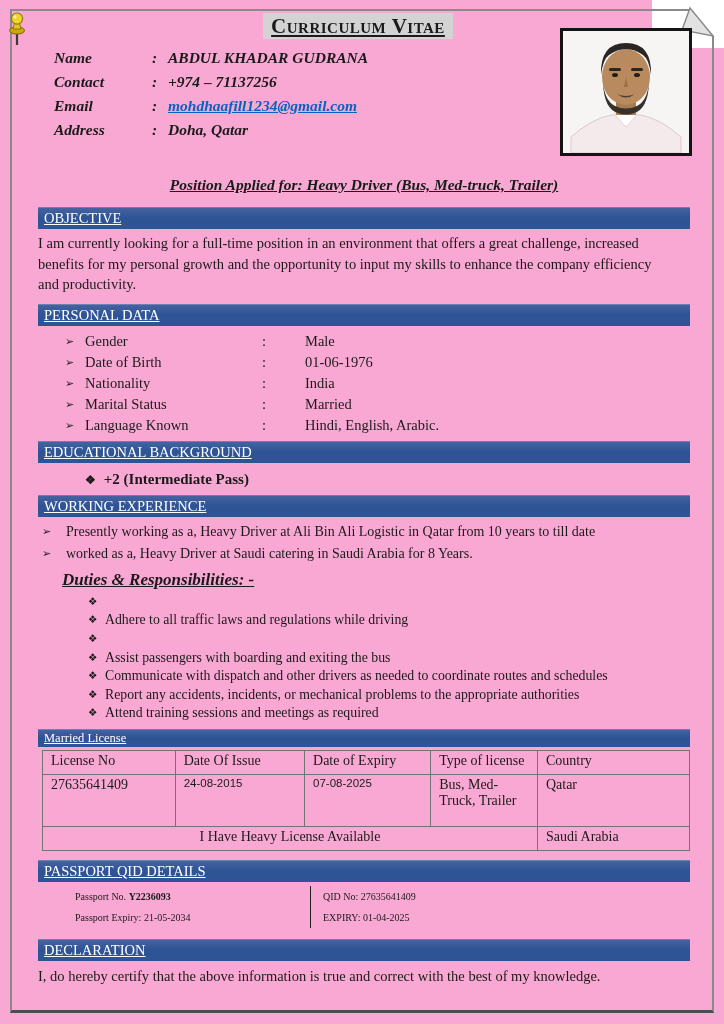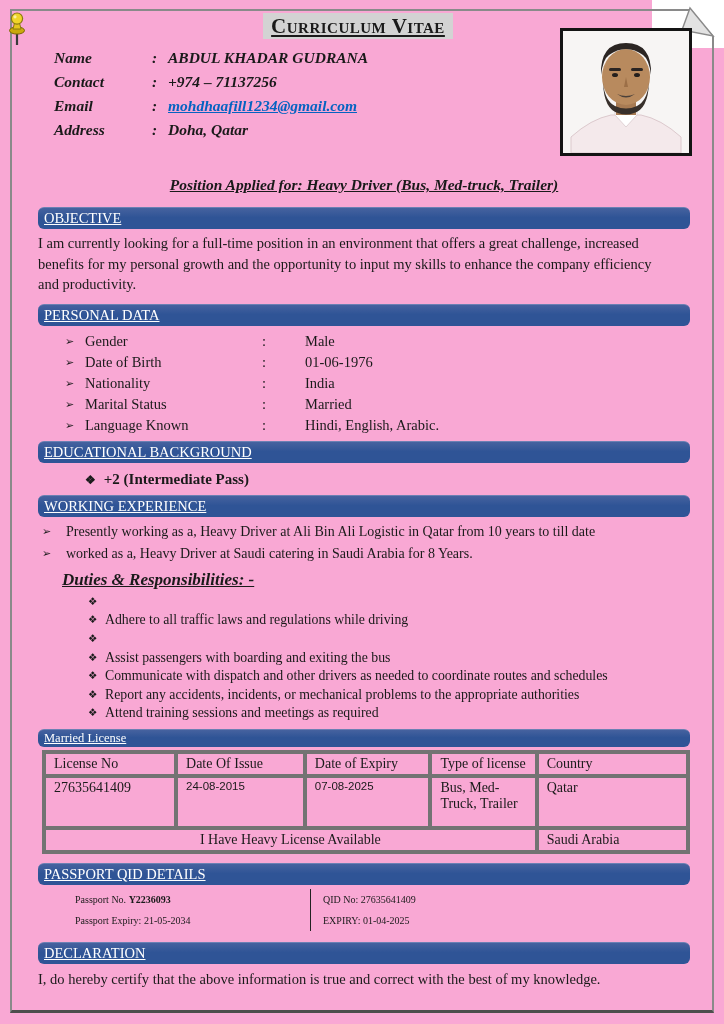--- a/index.html
+++ b/index.html
@@ -22,21 +22,21 @@
   .id-fields { margin-top: 7px; }
   .id-row { display: flex; line-height: 24px; font-weight: bold; font-style: italic; font-size: 15.5px; }
   .id-row .lbl { width: 98px; margin-left: 16px; }
   .id-row .colon { width: 16px; }
   .email-link { color: #0563C1; text-decoration: underline; cursor: pointer; }
 
   .position-line { margin-top: 34px; text-align: center; font-weight: bold; font-style: italic;
                    text-decoration: underline; font-size: 15.5px; }
 
   .bar { background: linear-gradient(#46629f, #2f5496 45%); color: #fff; padding: 2px 6px;
-         font-size: 14.5px; border-top: 1px solid #6b80b3; border-radius: 6px; }
+         font-size: 14.5px; border-top: 1px solid #6b80b3; }
   .bar span { text-decoration: underline; }
   .bar.small { font-size: 12.5px; padding: 1px 6px; }
 
   .objective-bar { margin-top: 13px; }
   .body-text { font-size: 14.5px; line-height: 1.42; margin-top: 4px; max-width: 620px; }
 
   .personal-bar { margin-top: 9px; }
   .p-row { display: flex; line-height: 21px; font-size: 14.5px; margin-left: 27px; }
   .p-row .blt { width: 20px; font-size: 11px; line-height: 21px; }
   .p-row .plbl { width: 177px; }
@@ -50,21 +50,21 @@
   .x-row { display: flex; line-height: 21px; font-size: 14px; margin-left: 4px; margin-top: 1px; }
   .x-row .blt { width: 24px; font-size: 11px; line-height: 21px; }
 
   .duties-head { margin: 6px 0 3px 24px; font-size: 17px; font-weight: bold; font-style: italic;
                  text-decoration: underline; }
   .d-row { display: flex; line-height: 18.6px; font-size: 13.8px; margin-left: 50px; }
   .d-row .dblt { width: 17px; font-size: 10.5px; line-height: 18.6px; }
 
   .license-bar { margin-top: 6px; }
   table.dl { border-collapse: collapse; width: calc(100% - 4px); margin: 3px 0 0 4px; font-size: 14px; }
-  table.dl th, table.dl td { border: 4px solid #737373; padding: 2px 8px; text-align: left;
+  table.dl th, table.dl td { border: 1px solid #737373; padding: 2px 8px; text-align: left;
                              vertical-align: top; font-weight: normal; }
   table.dl th { height: 24px; }
   table.dl td.sans { font-family: "Liberation Sans", sans-serif; font-size: 11.5px; }
   table.dl tr.datarow td { height: 52px; }
   table.dl tr.footrow td { height: 24px; }
   table.dl td.center { text-align: center; }
 
   .passport-bar { margin-top: 9px; }
   .pp-grid { display: flex; margin: 4px 0 0 0; }
   .pp-left { width: 272px; padding-left: 37px; }

